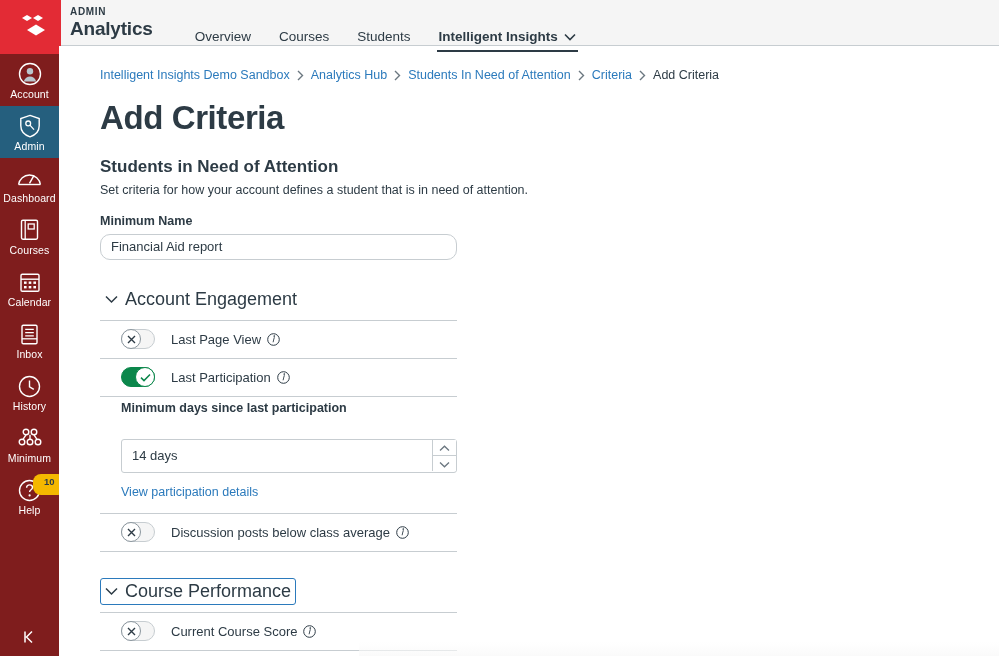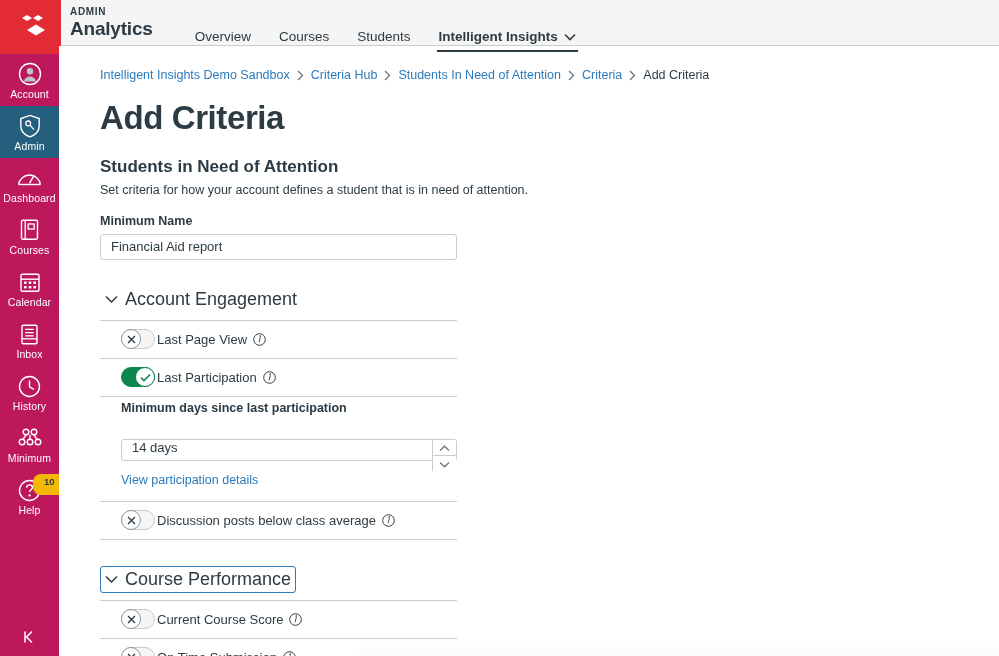--- a/index.html
+++ b/index.html
@@ -7,21 +7,21 @@
     width: 999px; height: 656px;
     font-family: "Liberation Sans", sans-serif;
     background: #ffffff;
     overflow: hidden;
   }
   body { display: flex; }
 
   
   #global-nav {
     width: 59px; min-width: 59px; height: 656px;
-    background: #be185d;
+    background: #7f1d1d;
     display: flex; flex-direction: column; align-items: flex-end;
     position: relative;
   }
   #brand-tile {
     width: 59px; height: 54px;
     background: #e32b35;
     display: flex; align-items: center; justify-content: center;
   }
   #brand-tile svg { display: block; }
 
@@ -123,42 +123,42 @@
   }
   #section-desc {
     font-size: 12.5px; color: #2d3b45; margin-bottom: 17px;
   }
 
   #criteria-name-label {
     font-size: 12.5px; font-weight: bold; color: #2d3b45; margin-bottom: 6px;
   }
   #criteria-name-input {
     width: 357px; height: 26px;
-    border: 1px solid #c7cdd1; border-radius: 3px;
+    border: 1px solid #c7cdd1; border-radius: 10px;
     padding: 0 10px;
     font-family: "Liberation Sans", sans-serif;
     font-size: 13px; color: #2d3b45; background: #fff;
   }
 
   .group { margin-top: 26px; width: 357px; }
   .group-header {
     display: inline-flex; align-items: center; gap: 7px;
     font-size: 18px; color: #2d3b45;
     cursor: pointer; padding: 2px 4px;
     border: 1px solid transparent; border-radius: 3px;
     background: transparent;
     font-family: "Liberation Sans", sans-serif;
   }
   .group-header.focused { border-color: #2b7abc; }
   .group-header .chev { display: flex; align-items: center; }
 
   .group-body { margin-top: 7px; border-top: 1px solid #c7cdd1; }
 
   .crit-row {
-    display: flex; align-items: center; gap: 2px;
+    display: flex; align-items: center; gap: 16px;
     padding: 8px 0 8px 21px;
     border-bottom: 1px solid #c7cdd1;
     min-height: 38px;
   }
   .crit-label {
     font-size: 13px; color: #2d3b45;
     display: flex; align-items: center; gap: 6px;
   }
   .info-icon { display: inline-flex; align-items: center; cursor: pointer; }
 
@@ -176,23 +176,23 @@
   }
   .toggle.on { background: #0b874b; border-color: #0b874b; }
   .toggle.on .knob { left: auto; right: -1px; border-color: #0b874b; }
 
   
   .sub-panel { padding: 4px 0 13px 21px; border-bottom: 1px solid #c7cdd1; }
   .sub-label {
     font-size: 12.5px; font-weight: bold; color: #2d3b45; margin-bottom: 24px;
   }
   .number-wrap {
-    width: 336px; height: 22px;
+    width: 336px; height: 34px;
     border: 1px solid #c7cdd1; border-radius: 3px;
-    display: flex; align-items: flex-start; background: #fff;
+    display: flex; align-items: center; background: #fff;
     margin-bottom: 9px;
   }
   .number-wrap input {
     flex: 1; border: 0; outline: none; padding: 0 10px;
     font-family: "Liberation Sans", sans-serif;
     font-size: 13px; color: #2d3b45; background: transparent;
   }
   .stepper {
     width: 24px; border-left: 1px solid #c7cdd1;
     display: flex; flex-direction: column;
@@ -378,21 +378,21 @@
 
   <main id="content">
 
     <div id="breadcrumb">
       <a class="crumb">Intelligent Insights Demo Sandbox</a>
       <span class="crumb-sep">
         <svg width="7" height="11" viewBox="0 0 7 11">
             <path d="M1 1l4.5 4.5L1 10" fill="none" stroke="#6b7780" stroke-width="1.4"></path>
           </svg>
       </span>
-      <a class="crumb">Criteria Hub</a>
+      <a class="crumb">Analytics Hub</a>
       <span class="crumb-sep">
         <svg width="7" height="11" viewBox="0 0 7 11">
             <path d="M1 1l4.5 4.5L1 10" fill="none" stroke="#6b7780" stroke-width="1.4"></path>
           </svg>
       </span>
       <a class="crumb">Students In Need of Attention</a>
       <span class="crumb-sep">
         <svg width="7" height="11" viewBox="0 0 7 11">
             <path d="M1 1l4.5 4.5L1 10" fill="none" stroke="#6b7780" stroke-width="1.4"></path>
           </svg>

